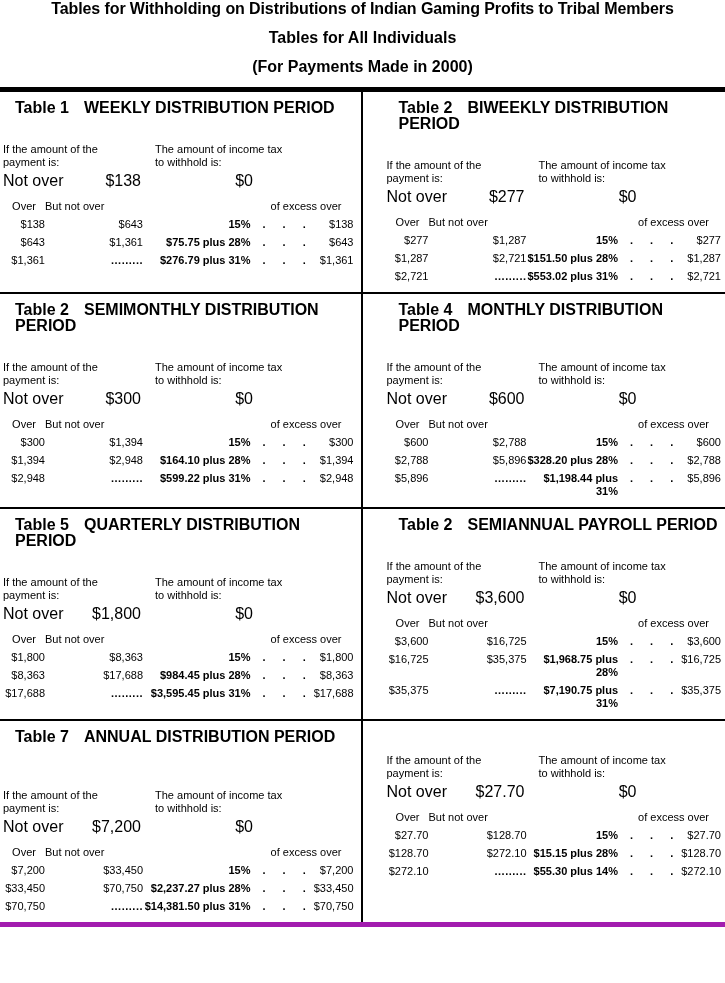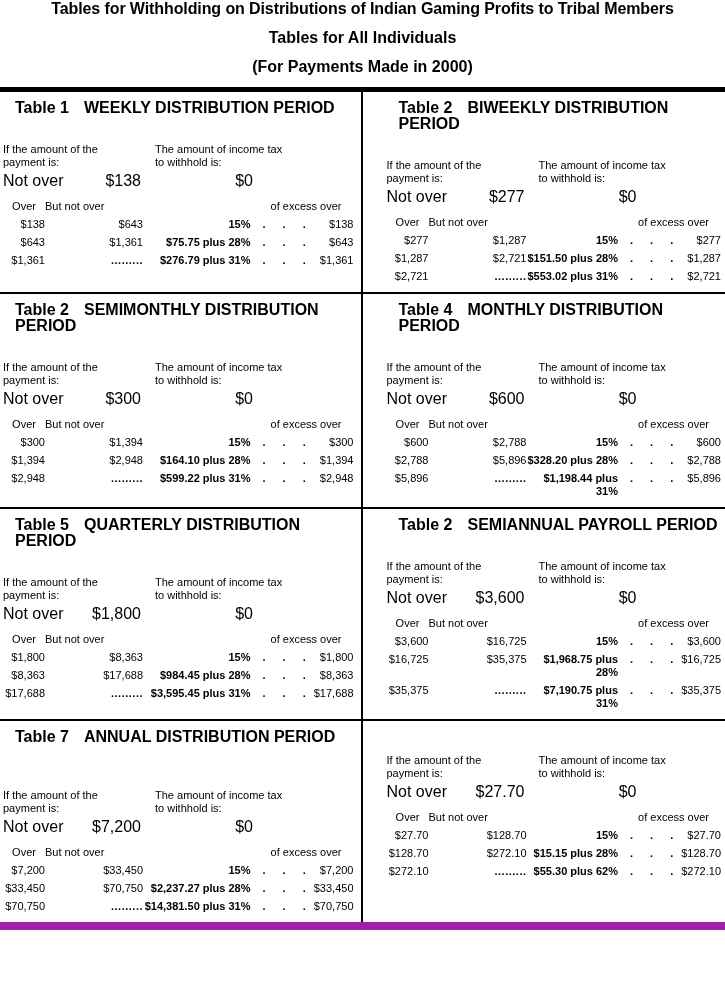--- a/index.html
+++ b/index.html
@@ -9,21 +9,21 @@
     font-family:"Liberation Sans", sans-serif; color:#000;
   }
   .header { padding-top:0; }
   .main-title {
     font-size:16px; font-weight:bold; text-align:center; letter-spacing:-0.1px;
   }
   .subtitle { font-size:16px; font-weight:bold; text-align:center; margin-top:11px; }
   .top-rule { height:5px; background:#000; margin-top:11px; }
 
   .section { display:flex; border-bottom:2px solid #000; }
-  #section-4 { border-bottom:8px solid #a21caf; }
+  #section-4 { border-bottom:5px solid #a21caf; }
 
   .thalf { width:50%; padding:6px 4px 9px 3px; }
   .thalf.left  { border-right:2px solid #000; padding-right:7px; }
   .thalf.right { padding-left:24px; }
 
   .ttitle { font-size:16px; font-weight:bold; margin:2px 0 10px 12px; line-height:16px; }
   #section-4 .ttitle { min-height:33px; }
   .tnum { margin-right:15px; }
 
   .labels-row { display:flex; font-size:11px; line-height:13px; margin-bottom:5px;margin-top:27px; }
@@ -363,18 +363,18 @@
         <div class="c-tax">15%</div>
         <div class="c-dots">. . .</div>
         <div class="c-excess">$27.70</div>
         <div class="c-over">$128.70</div>
         <div class="c-bno">$272.10</div>
         <div class="c-tax">$15.15 plus 28%</div>
         <div class="c-dots">. . .</div>
         <div class="c-excess">$128.70</div>
         <div class="c-over">$272.10</div>
         <div class="c-bno dashes">.........</div>
-        <div class="c-tax">$55.30 plus 62%</div>
+        <div class="c-tax">$55.30 plus 14%</div>
         <div class="c-dots">. . .</div>
         <div class="c-excess">$272.10</div>
       </div>
   </div>
   </div>
 
 </body></html>

